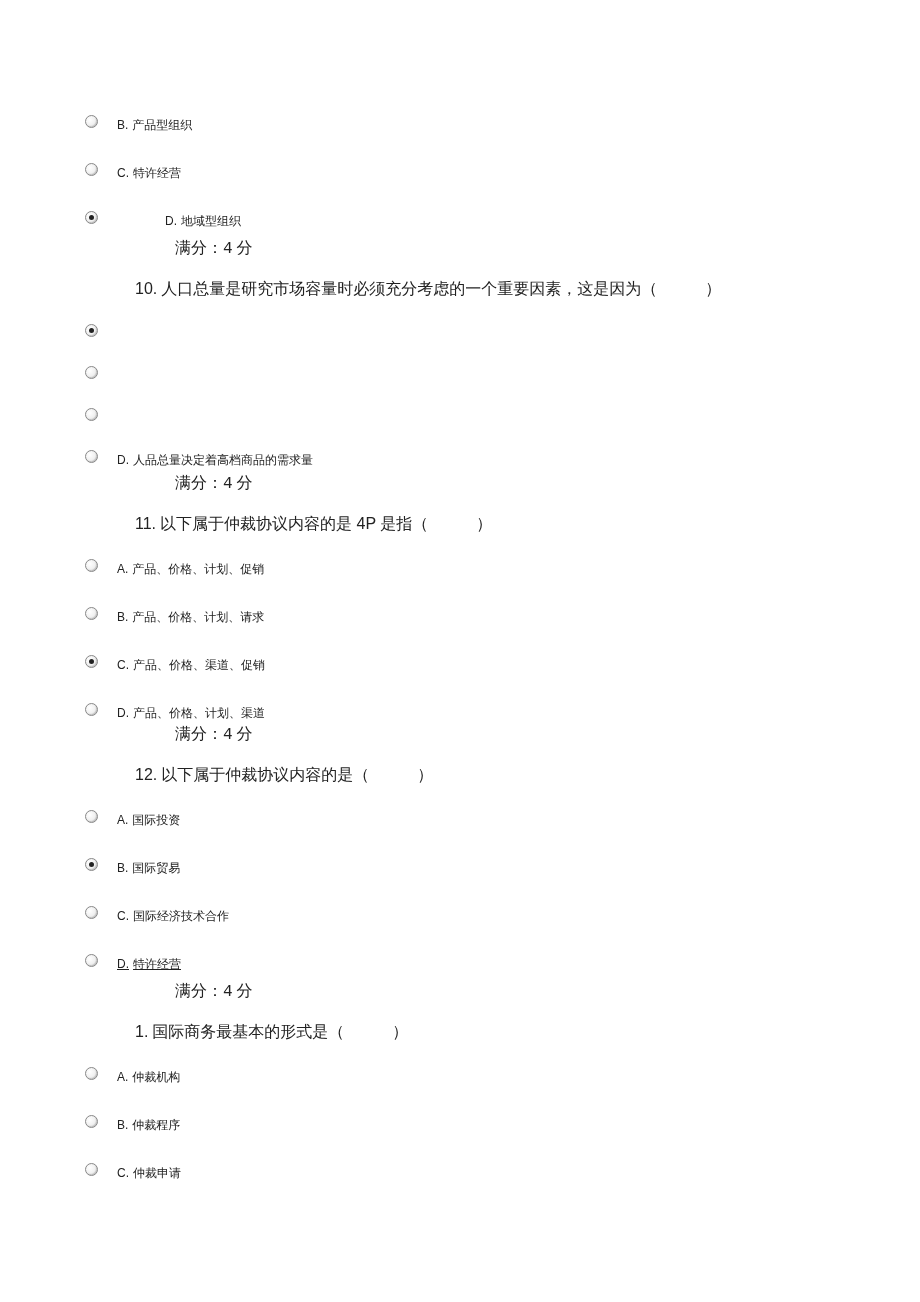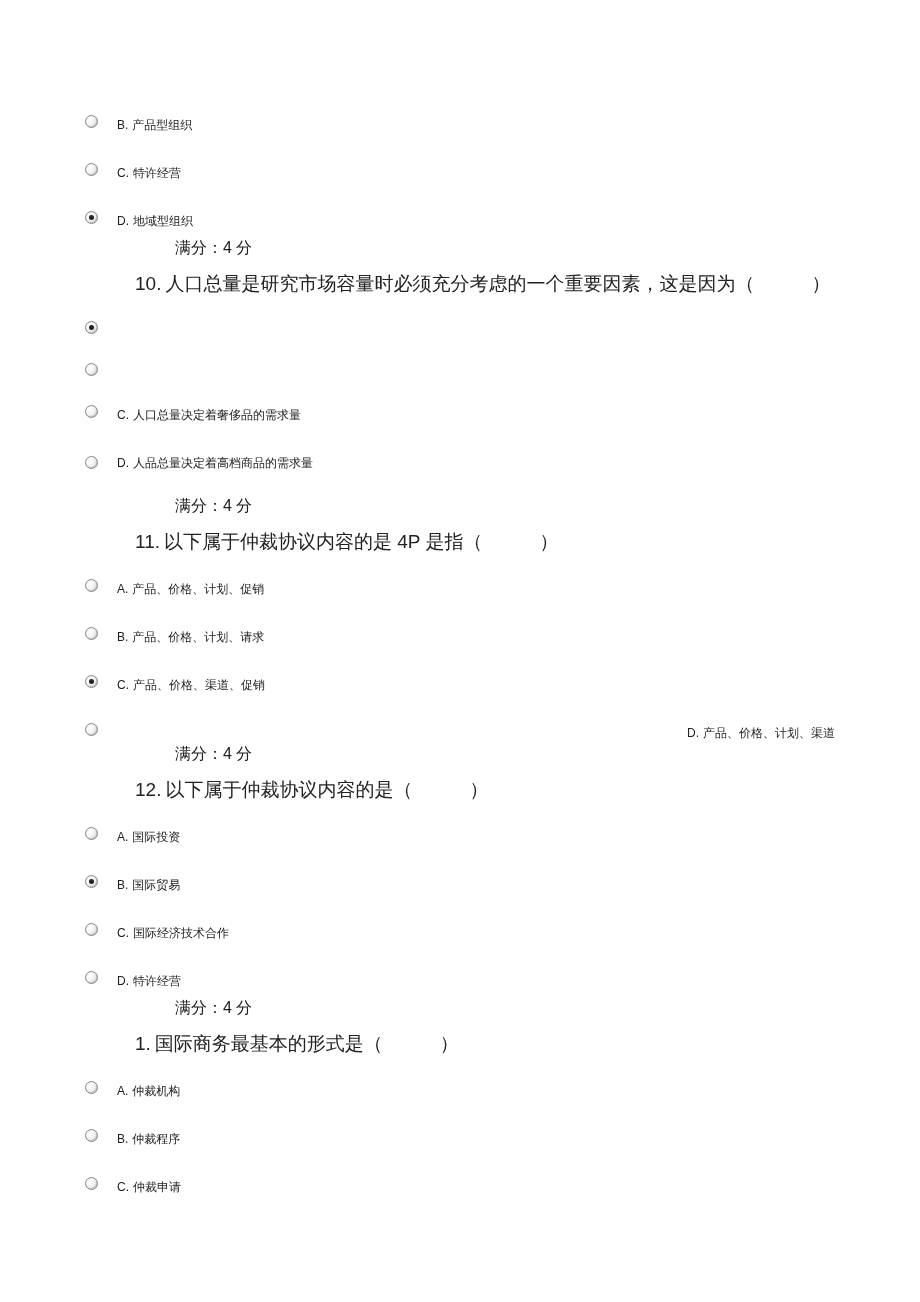--- a/index.html
+++ b/index.html
@@ -44,48 +44,49 @@
       padding-top: 2px;
       font-size: 12px;
     }
     .option-letter {
       margin-right: 4px;
     }
     .score {
       margin-left: 90px;
       font-size: 16px;
       margin-top: 2px;
+      font-family: Liberation Mono, monospace;
     }
     .score .label { }
     .score .value { }
     .score .unit { margin-left: 4px; }
     .question {
       margin-left: 50px;
-      font-size: 19px;
-      margin-top: 12px;
+      font-size: 16px;
+      margin-top: 20px;
       margin-bottom: 24px;
     }
     .q-num { margin-right: 4px; }
   </style>
 </head>
 <body>
 
 <div class="option">
   <div class="radio-wrap">
       <div class="radio"></div>
     </div>
   <div class="option-text"><span class="option-letter">B.</span><span>产品型组织</span></div>
 </div>
 <div class="option">
   <div class="radio-wrap">
       <div class="radio"></div>
     </div>
   <div class="option-text"><span class="option-letter">C.</span><span>特许经营</span></div>
 </div>
-<div class="option" style="margin-bottom:8px;">
+<div class="option" style="margin-bottom:8px;gap:48px;">
   <div class="radio-wrap">
       <div class="radio selected"></div>
     </div>
   <div class="option-text"><span class="option-letter">D.</span><span>地域型组织</span></div>
 </div>
 <div class="score"><span class="label">满分：</span><span class="value">4</span><span class="unit">分</span></div>
 
 <div class="question"><span class="q-num">10.</span><span>人口总量是研究市场容量时必须充分考虑的一个重要因素，这是因为（　　　）</span></div>
 <div class="option">
   <div class="radio-wrap">
@@ -94,23 +95,22 @@
 </div>
 <div class="option">
   <div class="radio-wrap">
       <div class="radio"></div>
     </div>
 </div>
 <div class="option">
   <div class="radio-wrap">
       <div class="radio"></div>
     </div>
-  <div class="option-text"><span class="option-letter">C.</span><span>人口总量决定着奢侈品的需求量</span></div>
 </div>
-<div class="option" style="margin-bottom:24px;align-items:center;">
+<div class="option" style="margin-bottom:4px;">
   <div class="radio-wrap">
       <div class="radio"></div>
     </div>
   <div class="option-text"><span class="option-letter">D.</span><span>人品总量决定着高档商品的需求量</span></div>
 </div>
 <div class="score"><span class="label">满分：</span><span class="value">4</span><span class="unit">分</span></div>
 
 <div class="question"><span class="q-num">11.</span><span>以下属于仲裁协议内容的是 4P 是指（　　　）</span></div>
 <div class="option">
   <div class="radio-wrap">
@@ -123,21 +123,21 @@
       <div class="radio"></div>
     </div>
   <div class="option-text"><span class="option-letter">B.</span><span>产品、价格、计划、请求</span></div>
 </div>
 <div class="option">
   <div class="radio-wrap">
       <div class="radio selected"></div>
     </div>
   <div class="option-text"><span class="option-letter">C.</span><span>产品、价格、渠道、促销</span></div>
 </div>
-<div class="option" style="margin-bottom:1px;justify-content:space-between;">
+<div class="option" style="margin-bottom:1px;">
   <div class="radio-wrap">
       <div class="radio"></div>
     </div>
   <div class="option-text"><span class="option-letter">D.</span><span>产品、价格、计划、渠道</span></div>
 </div>
 <div class="score"><span class="label">满分：</span><span class="value">4</span><span class="unit">分</span></div>
 
 <div class="question"><span class="q-num">12.</span><span>以下属于仲裁协议内容的是（　　　）</span></div>
 <div class="option">
   <div class="radio-wrap">
@@ -150,21 +150,21 @@
       <div class="radio selected"></div>
     </div>
   <div class="option-text"><span class="option-letter">B.</span><span>国际贸易</span></div>
 </div>
 <div class="option">
   <div class="radio-wrap">
       <div class="radio"></div>
     </div>
   <div class="option-text"><span class="option-letter">C.</span><span>国际经济技术合作</span></div>
 </div>
-<div class="option" style="margin-bottom:8px;">
+<div class="option" style="margin-bottom:8px;text-decoration:underline;">
   <div class="radio-wrap">
       <div class="radio"></div>
     </div>
   <div class="option-text"><span class="option-letter">D.</span><span>特许经营</span></div>
 </div>
 <div class="score"><span class="label">满分：</span><span class="value">4</span><span class="unit">分</span></div>
 
 <div class="question"><span class="q-num">1.</span><span>国际商务最基本的形式是（　　　）</span></div>
 <div class="option">
   <div class="radio-wrap">

